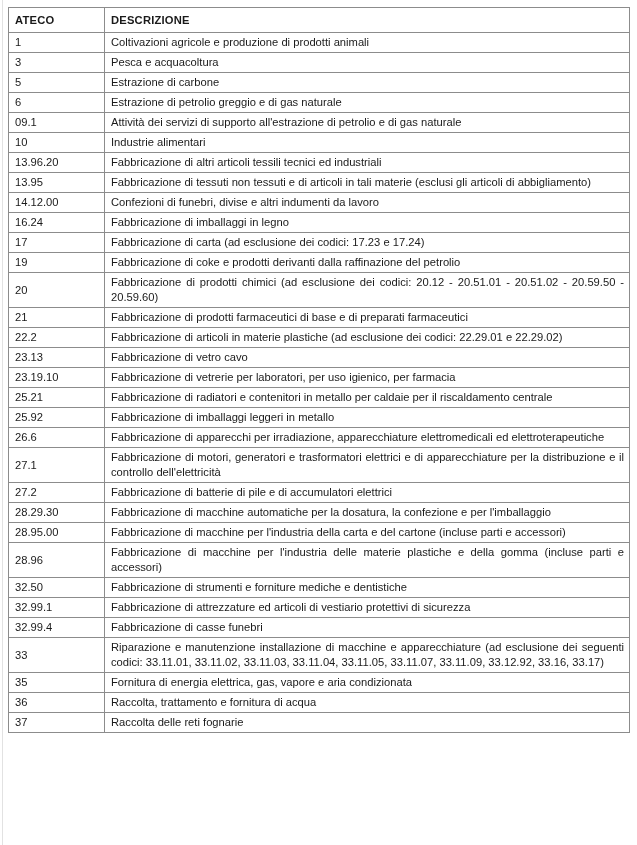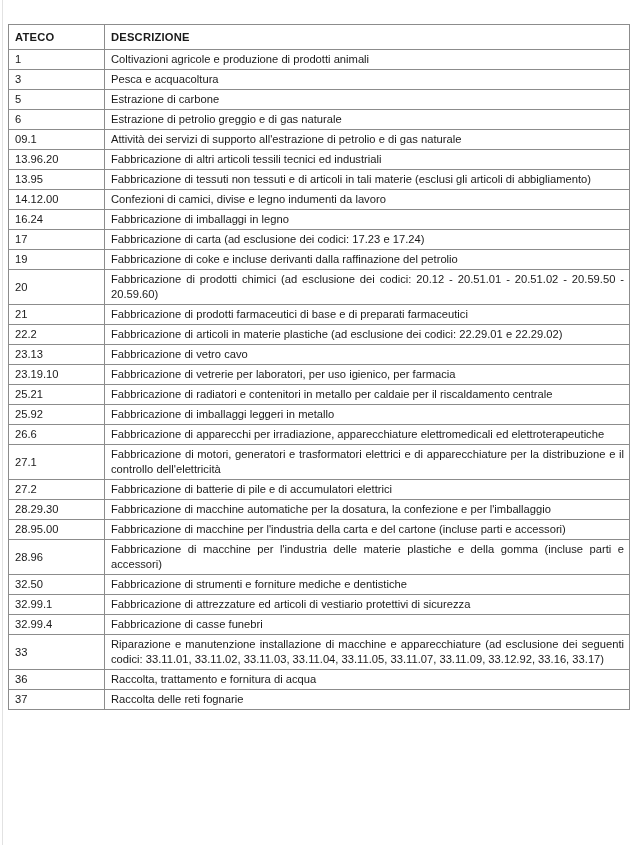--- a/index.html
+++ b/index.html
@@ -22,21 +22,21 @@
     left: 2px;
     top: 0;
     width: 1px;
     height: 845px;
     background: #e2e2e2;
   }
 
   .table-wrap {
     position: absolute;
     left: 8px;
-    top: 24px;
+    top: 7px;
     width: 621px;
   }
 
   table.ateco {
     border-collapse: collapse;
     table-layout: fixed;
     width: 621px;
     background: #ffffff;
   }
 
@@ -106,42 +106,46 @@
         </tr>
         <tr class="multi">
           <td class="code">6</td>
           <td class="desc">Estrazione di petrolio greggio e di gas naturale</td>
         </tr>
         <tr class="multi">
           <td class="code">09.1</td>
           <td class="desc">Attività dei servizi di supporto all'estrazione di petrolio e di gas naturale</td>
         </tr>
         <tr class="multi">
+          <td class="code">10</td>
+          <td class="desc">Industrie alimentari</td>
+        </tr>
+        <tr class="multi">
           <td class="code">13.96.20</td>
           <td class="desc">Fabbricazione di altri articoli tessili tecnici ed industriali</td>
         </tr>
         <tr class="multi">
           <td class="code">13.95</td>
           <td class="desc">Fabbricazione di tessuti non tessuti e di articoli in tali materie (esclusi gli articoli di abbigliamento)</td>
         </tr>
         <tr class="multi">
           <td class="code">14.12.00</td>
-          <td class="desc">Confezioni di camici, divise e legno indumenti da lavoro</td>
+          <td class="desc">Confezioni di funebri, divise e altri indumenti da lavoro</td>
         </tr>
         <tr class="multi">
           <td class="code">16.24</td>
           <td class="desc">Fabbricazione di imballaggi in legno</td>
         </tr>
         <tr class="multi">
           <td class="code">17</td>
           <td class="desc">Fabbricazione di carta (ad esclusione dei codici: 17.23 e 17.24)</td>
         </tr>
         <tr class="multi">
           <td class="code">19</td>
-          <td class="desc">Fabbricazione di coke e incluse derivanti dalla raffinazione del petrolio</td>
+          <td class="desc">Fabbricazione di coke e prodotti derivanti dalla raffinazione del petrolio</td>
         </tr>
         <tr class="multi">
           <td class="code">20</td>
           <td class="desc">Fabbricazione di prodotti chimici (ad esclusione dei codici: 20.12 - 20.51.01 - 20.51.02 - 20.59.50 - 20.59.60)</td>
         </tr>
         <tr class="multi">
           <td class="code">21</td>
           <td class="desc">Fabbricazione di prodotti farmaceutici di base e di preparati farmaceutici</td>
         </tr>
         <tr class="multi">
@@ -196,20 +200,24 @@
           <td class="code">32.99.1</td>
           <td class="desc">Fabbricazione di attrezzature ed articoli di vestiario protettivi di sicurezza</td>
         </tr>
         <tr class="multi">
           <td class="code">32.99.4</td>
           <td class="desc">Fabbricazione di casse funebri</td>
         </tr>
         <tr class="multi">
           <td class="code">33</td>
           <td class="desc">Riparazione e manutenzione installazione di macchine e apparecchiature (ad esclusione dei seguenti codici: 33.11.01, 33.11.02, 33.11.03, 33.11.04, 33.11.05, 33.11.07, 33.11.09, 33.12.92, 33.16, 33.17)</td>
+        </tr>
+        <tr class="multi">
+          <td class="code">35</td>
+          <td class="desc">Fornitura di energia elettrica, gas, vapore e aria condizionata</td>
         </tr>
         <tr class="multi">
           <td class="code">36</td>
           <td class="desc">Raccolta, trattamento e fornitura di acqua</td>
         </tr>
         <tr class="multi">
           <td class="code">37</td>
           <td class="desc">Raccolta delle reti fognarie</td>
         </tr>
       </tbody>

